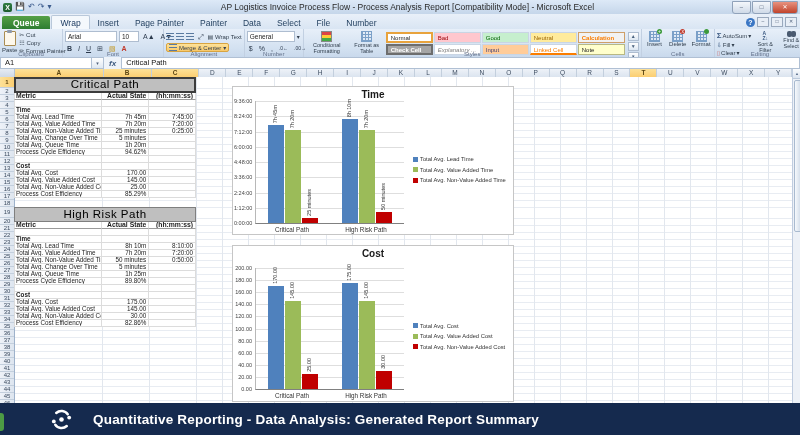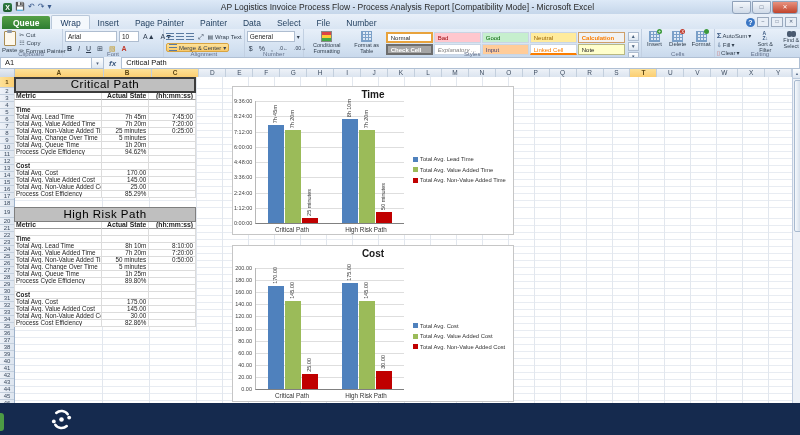--- a/index.html
+++ b/index.html
@@ -753,16 +753,17 @@
   </div>
 
   <div id="footer" class="abs">
     <svg id="footer-logo" viewBox="0 0 24 24">
       <path d="M18.5 6.5 A 8 8 0 0 0 6.5 5.2" fill="none" stroke="#ffffff" stroke-width="2.6" stroke-linecap="round"></path>
       <path d="M5.5 17.5 A 8 8 0 0 0 17.5 18.8" fill="none" stroke="#ffffff" stroke-width="2.6" stroke-linecap="round"></path>
       <circle cx="20" cy="10" r="2" fill="#ffffff"></circle>
       <circle cx="4" cy="14" r="2" fill="#ffffff"></circle>
       <circle cx="12" cy="12" r="2.4" fill="#ffffff"></circle>
     </svg>
+    <div id="footer-text">Quantitative Reporting - Data Analysis: Generated Report Summary</div>
   </div>
   <div id="corner-accent"></div>
 
 </div>
 
 </body></html>

